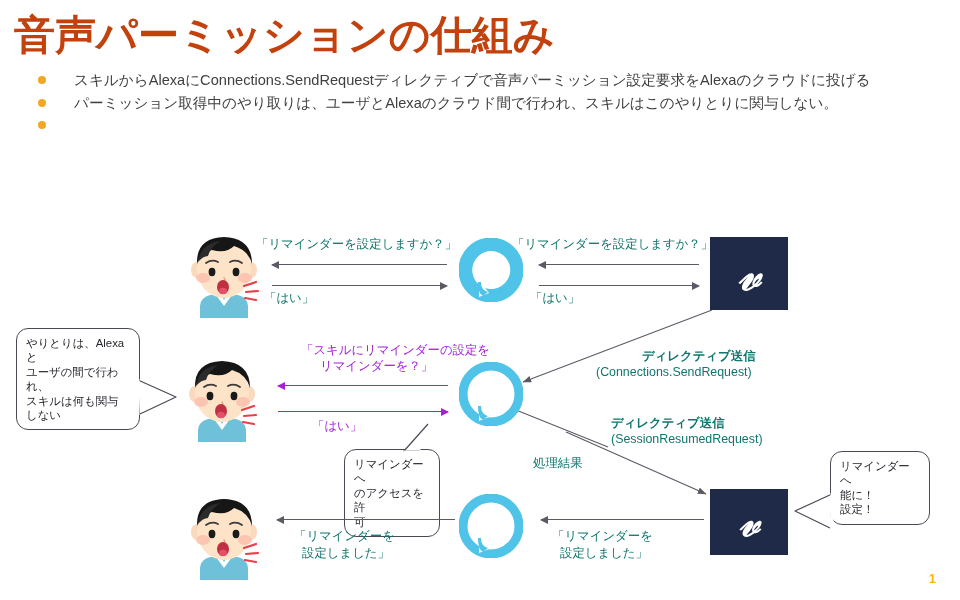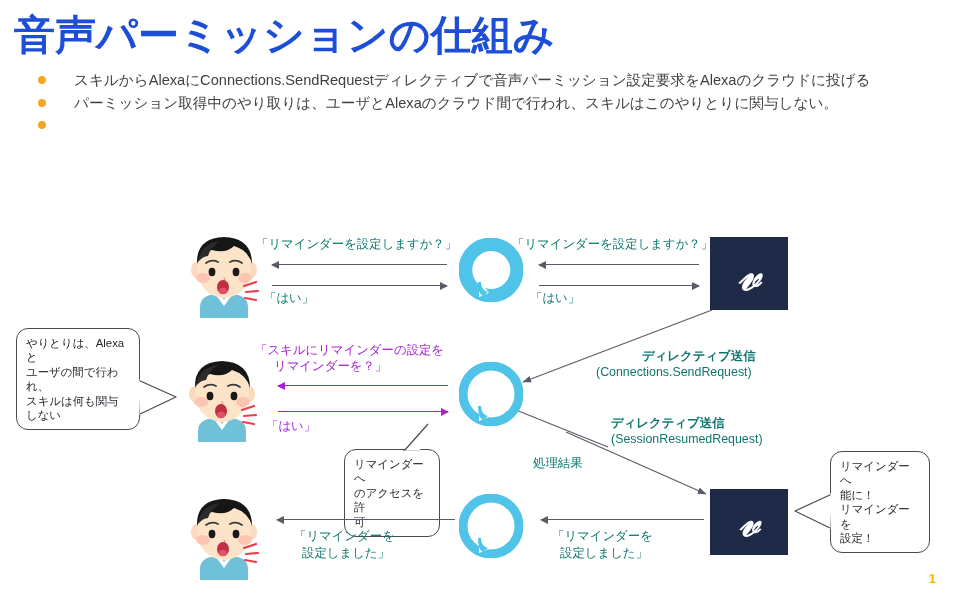--- a/index.html
+++ b/index.html
@@ -6,36 +6,36 @@
   body{
     width:960px;height:600px;overflow:hidden;background:#ffffff;
     font-family:"Liberation Sans","DejaVu Sans",sans-serif;
     color:#3f3f3f;position:relative;
   }
   .slide{position:relative;width:960px;height:600px;}
 
   
   .title{
     position:absolute;left:14px;top:8px;
-    font-size:41px;font-weight:bold;color:#1d4ed8;letter-spacing:0px;
+    font-size:41px;font-weight:bold;color:#c2410c;letter-spacing:0px;
     white-space:nowrap;
   }
   .bullets{position:absolute;left:26px;top:70px;width:916px;}
   .bullet{
     position:relative;padding-left:48px;margin-bottom:2px;
     font-size:14.6px;line-height:20.5px;color:#404040;
   }
   .bullet .dot{
     position:absolute;left:12px;top:6px;width:8px;height:8px;border-radius:50%;
     background:#f5a623;
   }
 
   
   .lbl{position:absolute;font-size:12.4px;line-height:16px;color:#0f766e;text-align:center;white-space:nowrap;}
-  .lbl.purple{color:#a422d6;}
+  .lbl.purple{color:#a422d6;margin-left:46px;}
   .lbl.bold{font-weight:bold;}
 
   
   .arrow{position:absolute;height:1px;background:#5a5a66;}
   .arrow:before{
     content:"";position:absolute;top:-3.5px;width:0;height:0;
     border-top:4px solid transparent;border-bottom:4px solid transparent;
   }
   .arrow.left:before{left:-1px;border-right:8px solid #5a5a66;}
   .arrow.right:before{right:-1px;border-left:8px solid #5a5a66;}
@@ -282,21 +282,20 @@
   <div class="lbl" style="left:552px;top:528px;">「リマインダーを</div>
   <div class="lbl" style="left:560px;top:545px;">設定しました」</div>
 
   <div class="vlogo" style="left:710px;top:489px;width:78px;height:66px;">
     <span style="font-size:42px;">𝓋</span>
   </div>
 
   <div class="callout" style="left:830px;top:451px;width:100px;">
     <div>リマインダーへ</div>
     <div>能に！</div>
-    <div>リマインダーを</div>
     <div>設定！</div>
   </div>
   <div class="tail" style="left:792px;top:492px;">
     <svg width="42" height="40" viewBox="0 0 42 40">
       <path d="M40,2 L3,19 L38,36" fill="#ffffff" stroke="#4a4a55" stroke-width="1.2" stroke-linejoin="round"></path>
       <path d="M40,1 L40,37" stroke="#ffffff" stroke-width="3"></path>
     </svg>
   </div>
 
   <div class="pagenum">1</div>

